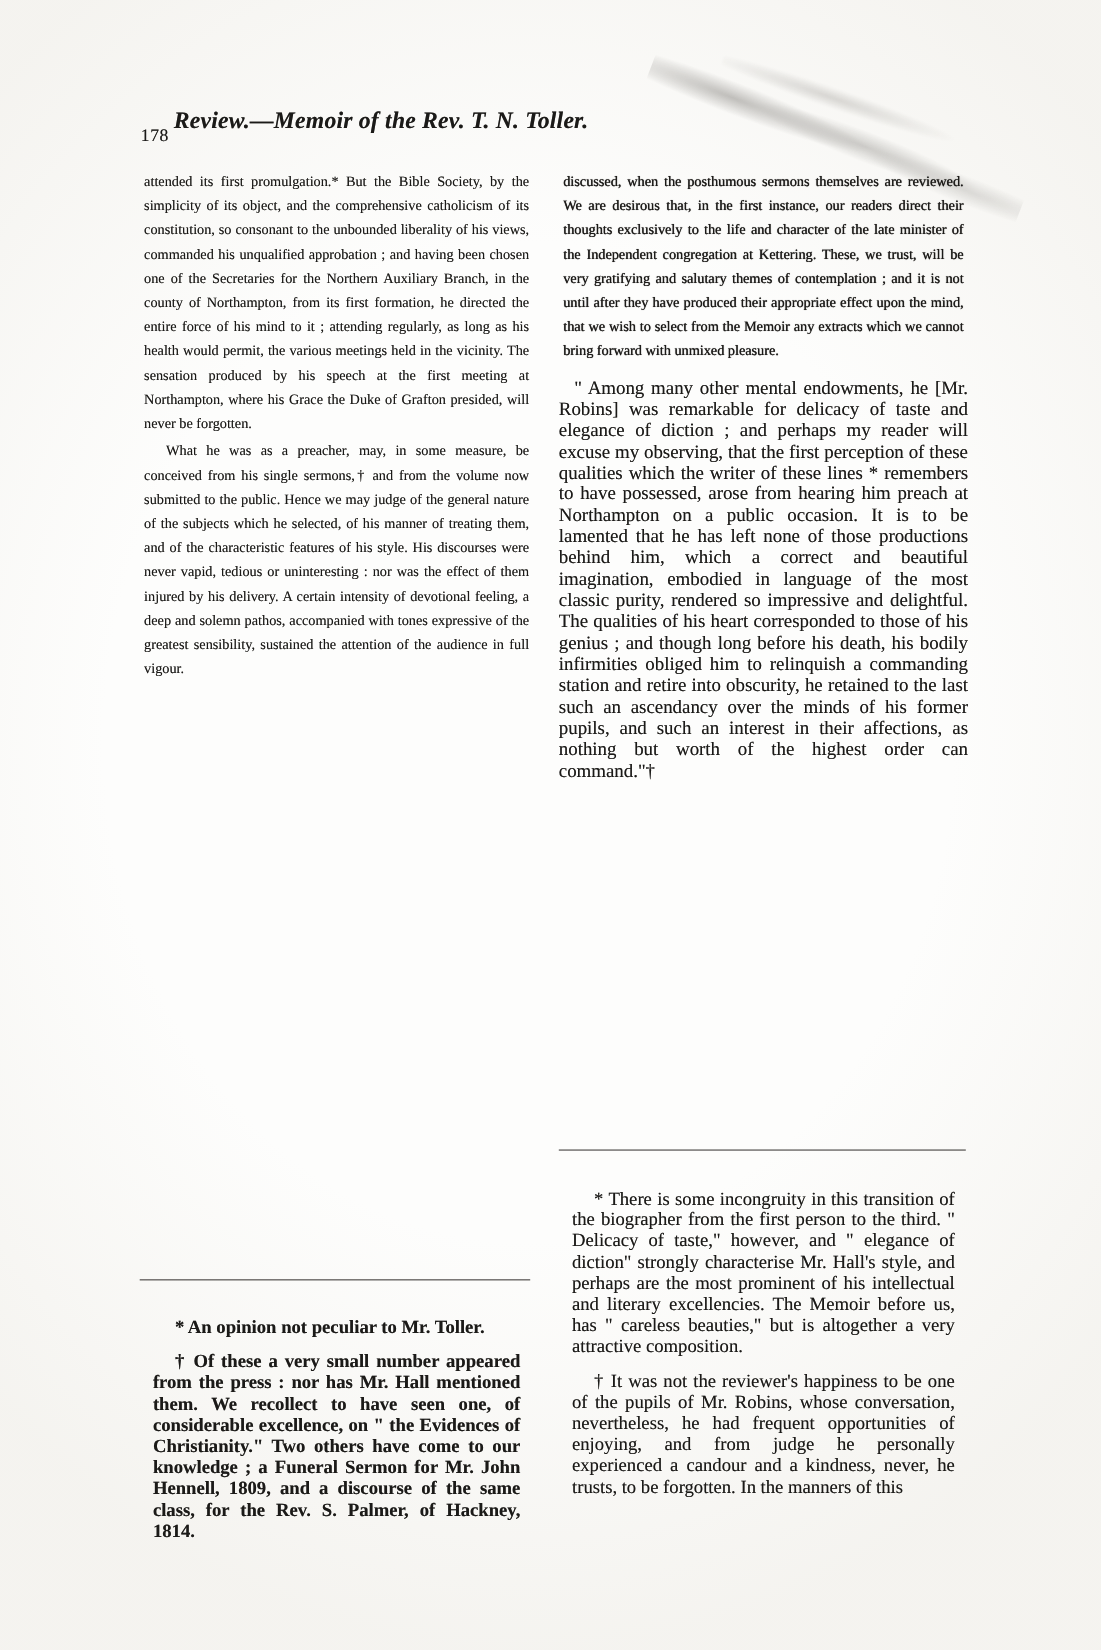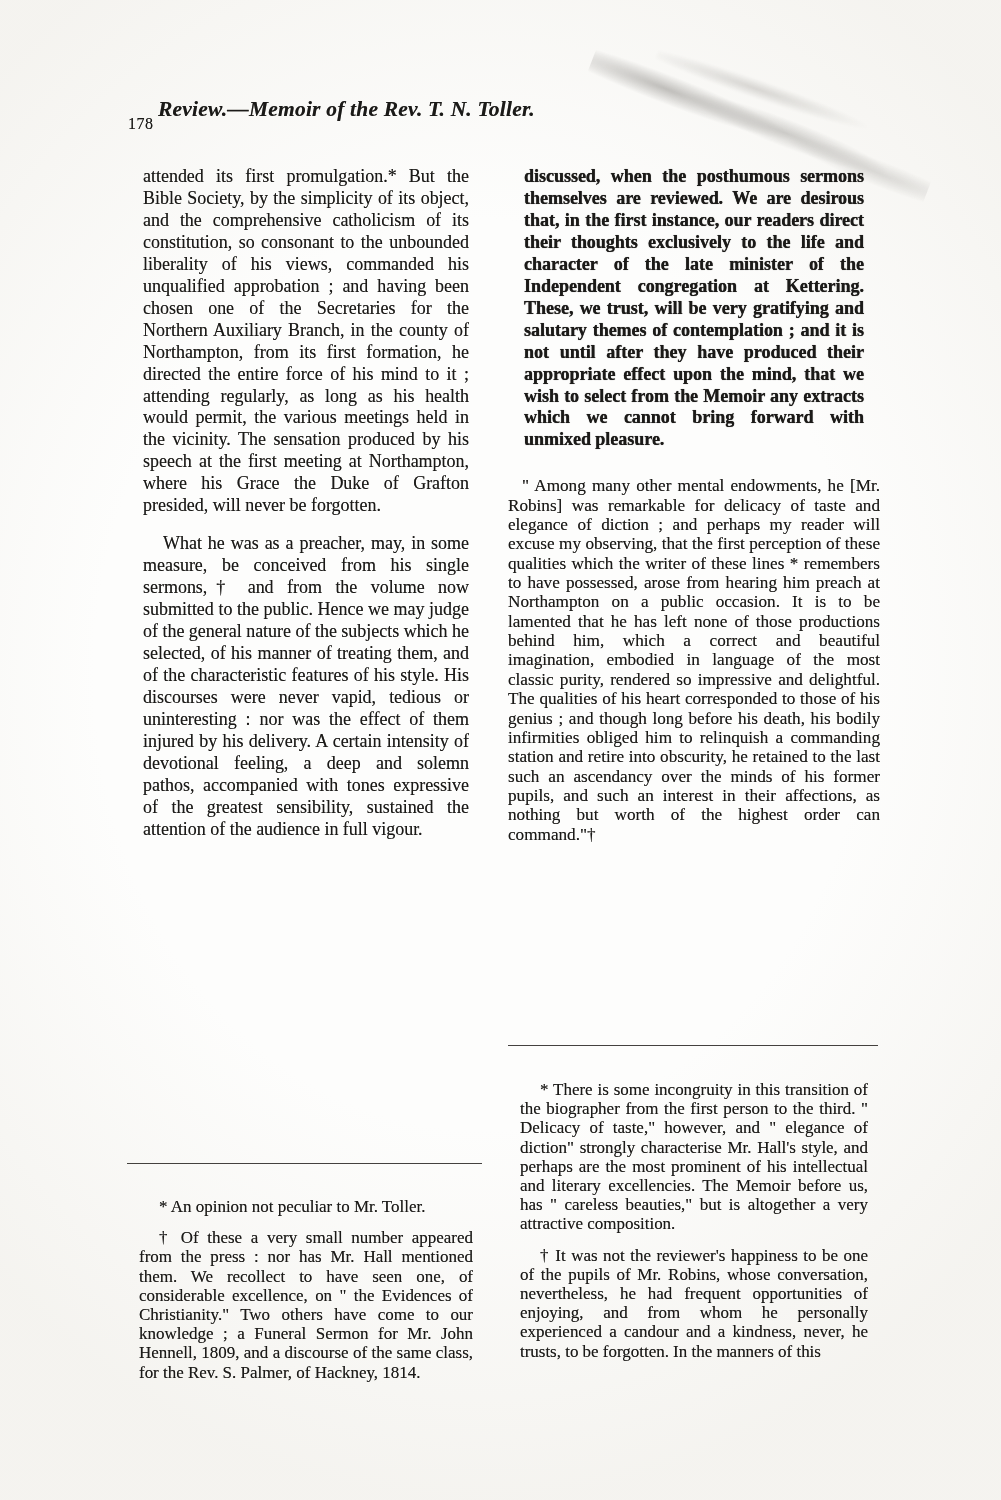--- a/index.html
+++ b/index.html
@@ -92,26 +92,26 @@
   
   .col {
     position: absolute;
     top: 150px;
     width: 358px;
   }
   .col-left  { left: 127px; }
   .col-right { left: 508px; width: 372px; }
 
   .body-text {
-    font-size: 18px;
+    font-size: 13px;
     line-height: 21.95px;
     text-align: justify;
     text-justify: inter-word;
     hyphens: none;
-    margin: 16px;
+    margin: 4px;
     letter-spacing: -0.02px;
   }
   .body-text + .body-text { margin-top: 0; }
   .indent { text-indent: 20px; }
 
   
   .quote {
     font-size: 17.2px;
     line-height: 19.35px;
     text-align: justify;
@@ -134,31 +134,31 @@
     font-size: 17.0px;
     line-height: 19.2px;
     text-align: justify;
     margin: 12px;
     text-indent: 20px;
     letter-spacing: -0.02px;
   }
 
   
   .left-rule-wrap { position: absolute; left: 127px; top: 1163px; }
-  .left-fn-wrap   { position: absolute; left: 127px; top: 1185px; width: 358px; }
+  .left-fn-wrap   { position: absolute; left: 127px; top: 1185px; width: 358px; font-weight: bold; }
   .right-rule-wrap{ position: absolute; left: 508px; top: 1045px; }
   .right-fn-wrap  { position: absolute; left: 508px; top: 1068px; width: 372px; }
 
   .ink {
     
     text-shadow: 0 0 0.45px rgba(20,18,15,0.55);
   }
   .ink-heavy {
     text-shadow: 0 0 0.7px rgba(20,18,15,0.8), 0.25px 0 0.35px rgba(20,18,15,0.45);
-    font-weight: 700;
+    font-weight: 400;
   }
 </style>
 </head>
 <body>
 
 <div class="page">
 
   <div class="paper-tone"></div>
 
   <div class="smudge">
@@ -190,16 +190,16 @@
     <div class="quote-gap"></div>
     <p class="quote quote-lead ink">" Among many other mental endowments, he [Mr. Robins] was remarkable for delicacy of taste and elegance of diction ; and perhaps my reader will excuse my observing, that the first perception of these qualities which the writer of these lines * remembers to have possessed, arose from hearing him preach at Northampton on a public occasion.  It is to be lamented that he has left none of those productions behind him, which a correct and beautiful imagination, embodied in language of the most classic purity, rendered so impressive and delightful.  The qualities of his heart corresponded to those of his genius ; and though long before his death, his bodily infirmities obliged him to relinquish a commanding station and retire into obscurity, he retained to the last such an ascendancy over the minds of his former pupils, and such an interest in their affections, as nothing but worth of the highest order can command."†</p>
   </div>
 
   <div class="right-rule-wrap">
     <hr class="fn-rule right">
   </div>
 
   <div class="right-fn-wrap">
     <p class="footnote ink">* There is some incongruity in this transition of the biographer from the first person to the third.  " Delicacy of taste," however, and " elegance of diction" strongly characterise Mr. Hall's style, and perhaps are the most prominent of his intellectual and literary excellencies.  The Memoir before us, has " careless beauties," but is altogether a very attractive composition.</p>
-    <p class="footnote ink">† It was not the reviewer's happiness to be one of the pupils of Mr. Robins, whose conversation, nevertheless, he had frequent opportunities of enjoying, and from whom he personally experienced a candour and a kindness, never, he trusts, to be forgotten.  In the manners of this</p>
+    <p class="footnote ink">† It was not the reviewer's happiness to be one of the pupils of Mr. Robins, whose conversation, nevertheless, he had frequent opportunities of enjoying, and from judge he personally experienced a candour and a kindness, never, he trusts, to be forgotten.  In the manners of this</p>
   </div>
 
 </div>
 
 </body></html>

